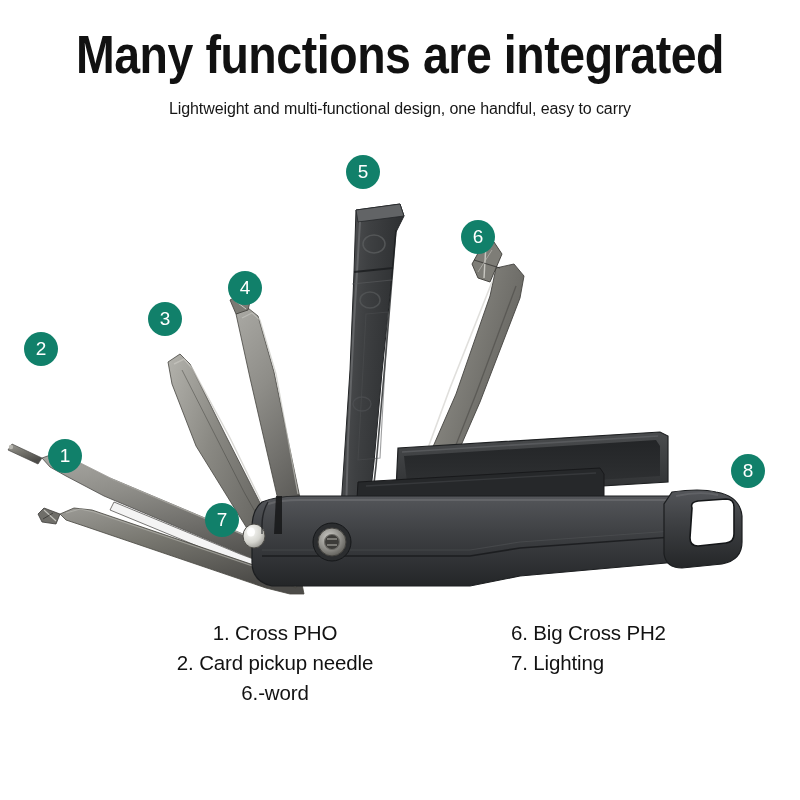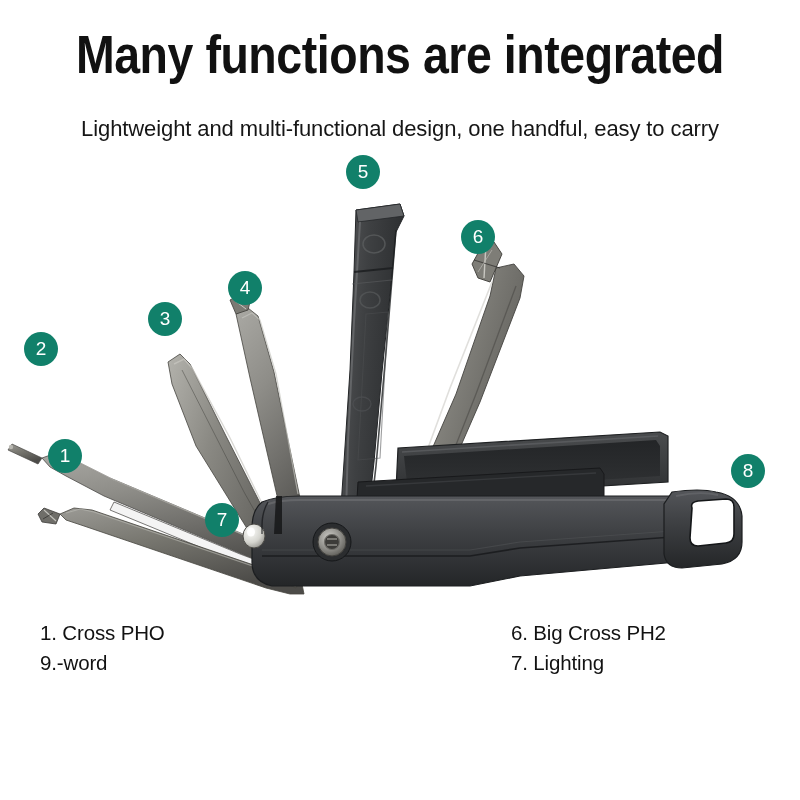--- a/index.html
+++ b/index.html
@@ -42,26 +42,25 @@
     transform: scaleX(0.86);
     transform-origin: 400px 0;
     white-space: nowrap;
   }
   .subtitle {
     position: absolute;
     left: 0;
     top: 97px;
     width: 800px;
     text-align: center;
-    font-size: 22px;
+    font-size: 16px;
     line-height: 24px;
     color: #161616;
     letter-spacing: -0.1px;
     white-space: nowrap;
-    margin-top: 20px;
   }
 
   
   .stage {
     position: absolute;
     left: 0;
     top: 130px;
     width: 800px;
     height: 470px;
   }
@@ -88,21 +87,21 @@
     position: absolute;
     left: 0;
     top: 618px;
     width: 800px;
     height: 175px;
   }
   .legend-col {
     position: absolute;
     top: 0;
   }
-  .legend-col.left  { left: 40px;  width: 470px; }
+  .legend-col.left  { left: 40px;  width: 470px; text-align: center; }
   .legend-col.right { left: 511px; width: 300px; }
   .legend-item {
     font-size: 20.5px;
     line-height: 30px;
     color: #121212;
     white-space: nowrap;
     letter-spacing: -0.15px;
   }
 </style>
 </head>
@@ -298,21 +297,22 @@
   <div class="badge" style="left:148px; top:302px;">3</div>
   <div class="badge" style="left:228px; top:271px;">4</div>
   <div class="badge" style="left:346px; top:155px;">5</div>
   <div class="badge" style="left:461px; top:220px;">6</div>
   <div class="badge" style="left:205px; top:503px;">7</div>
   <div class="badge" style="left:731px; top:454px;">8</div>
 
   <div class="legend">
     <div class="legend-col left">
       <div class="legend-item">1. Cross PHO</div>
-      <div class="legend-item">9.-word</div>
+      <div class="legend-item">2. Card pickup needle</div>
+      <div class="legend-item">6.-word</div>
     </div>
     <div class="legend-col right">
       <div class="legend-item">6. Big Cross PH2</div>
       <div class="legend-item">7. Lighting</div>
     </div>
   </div>
 
 </div>
 
 </body></html>

